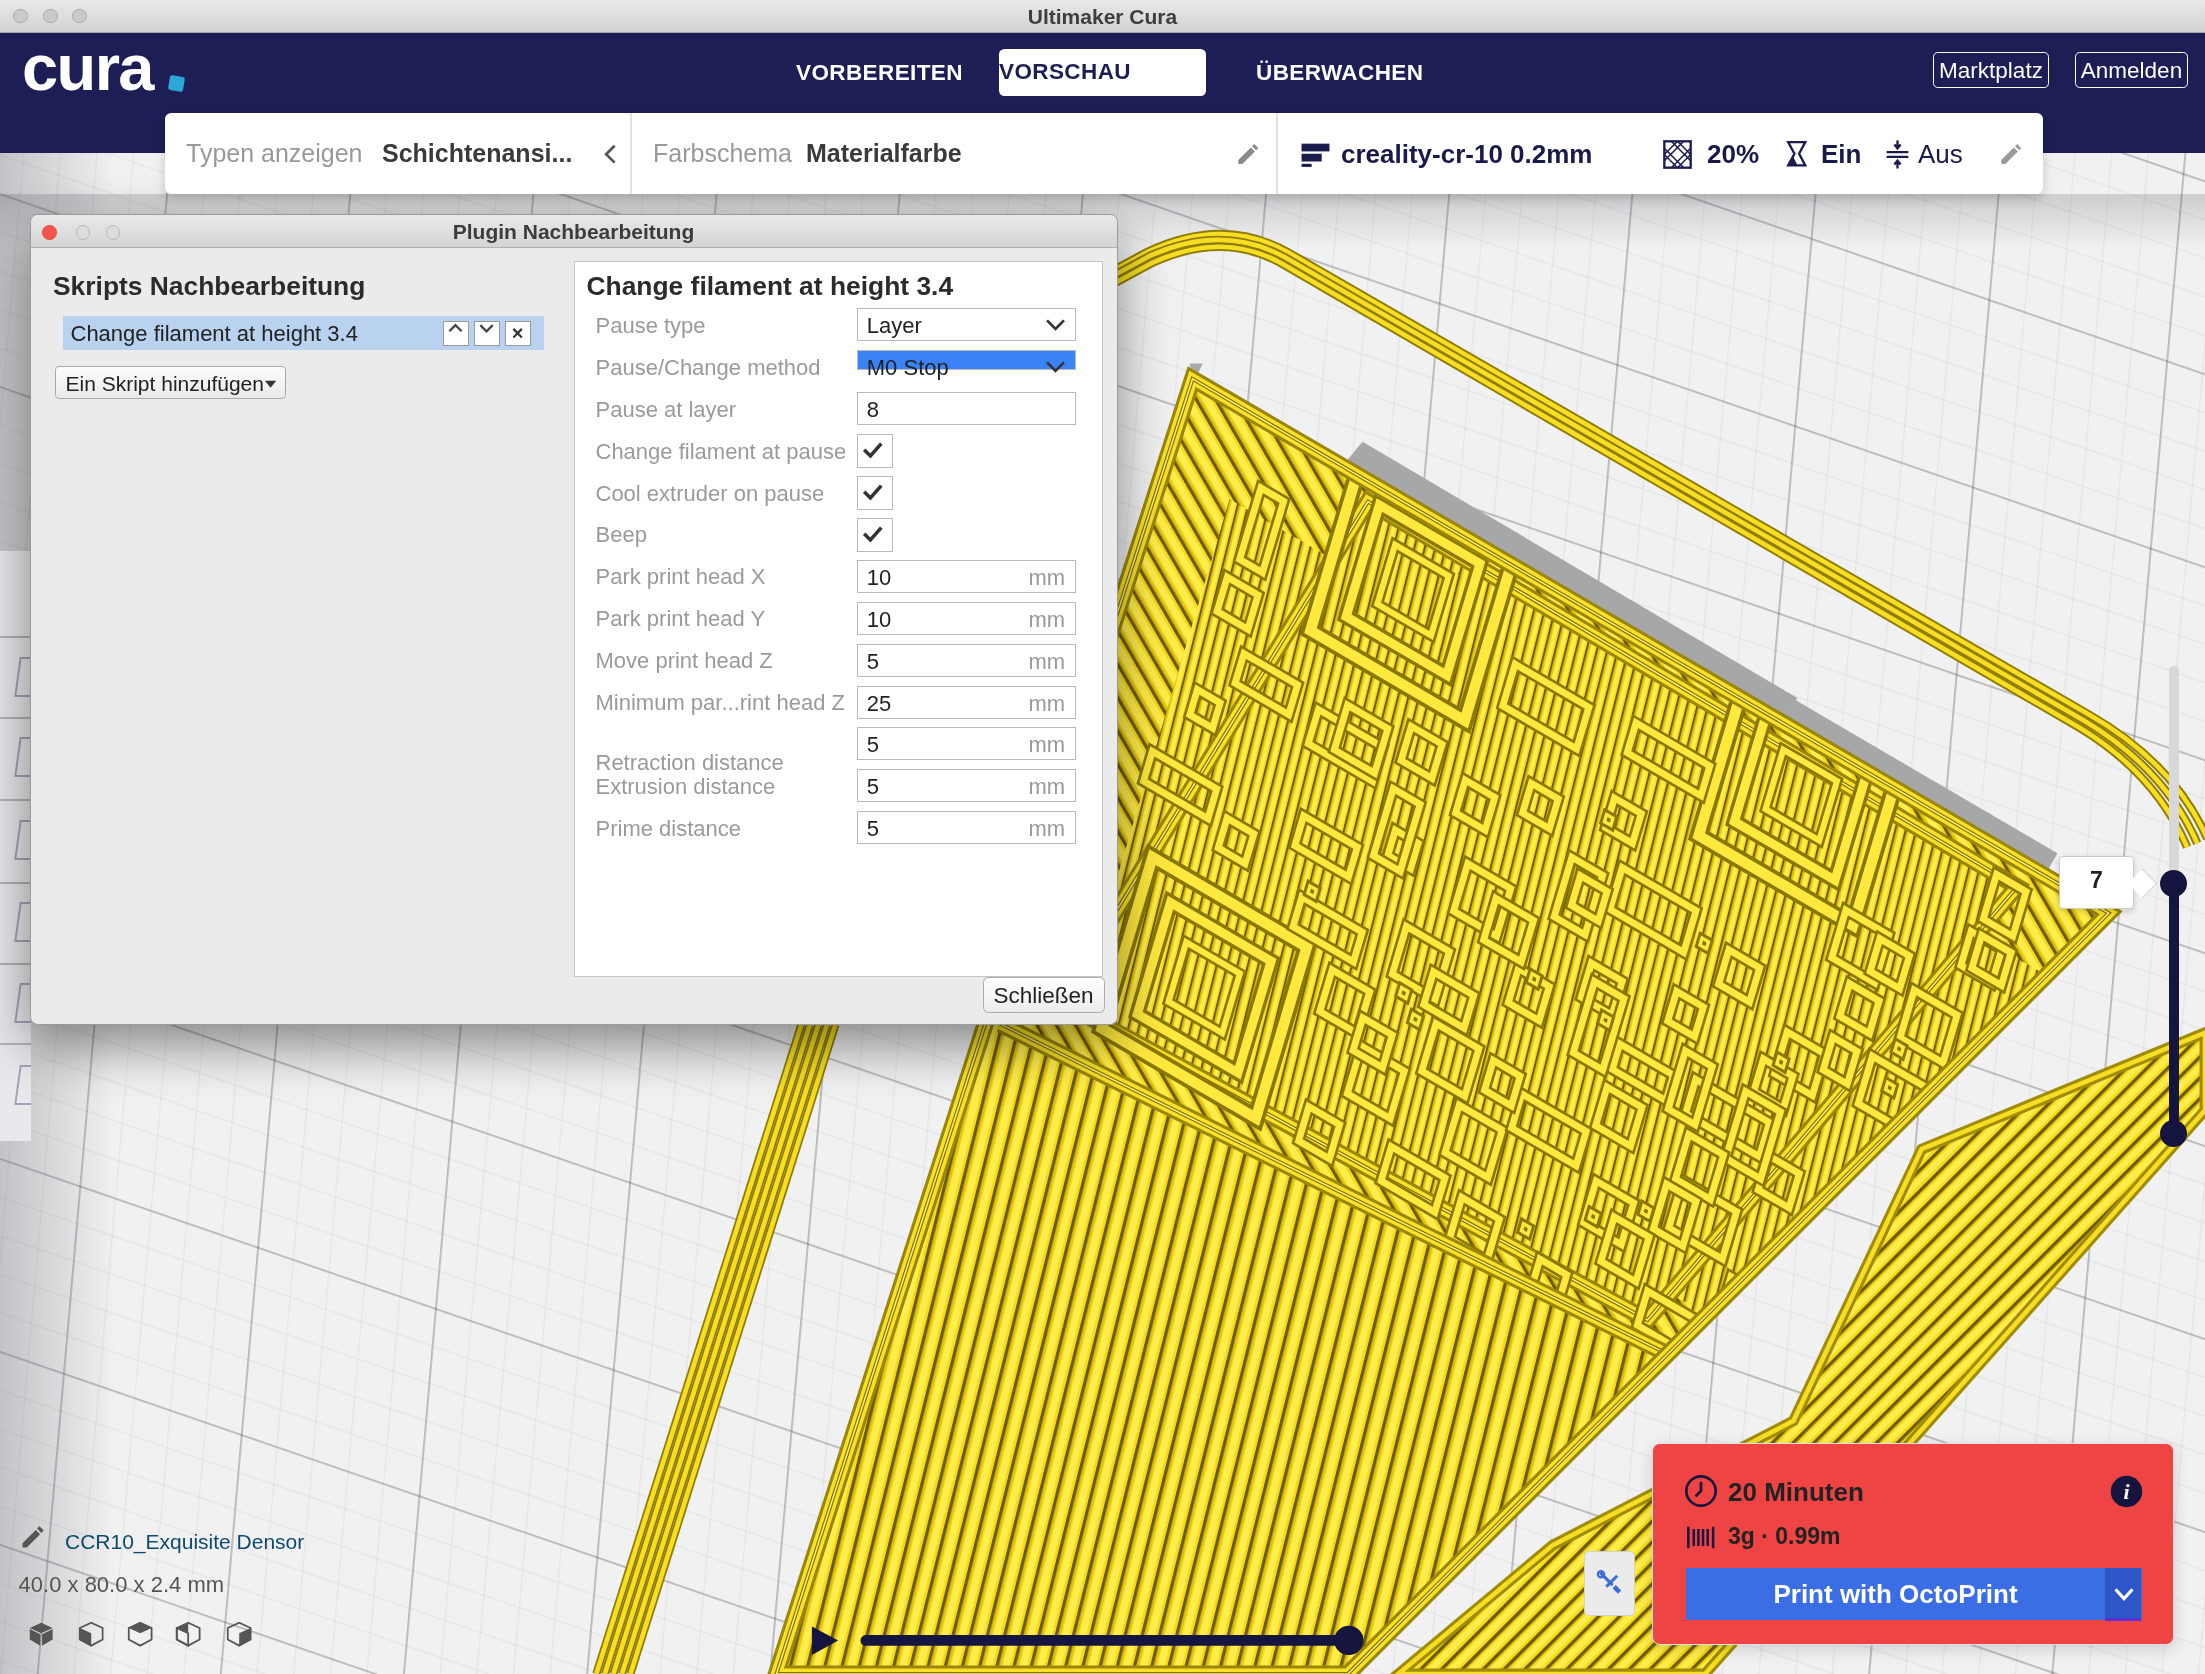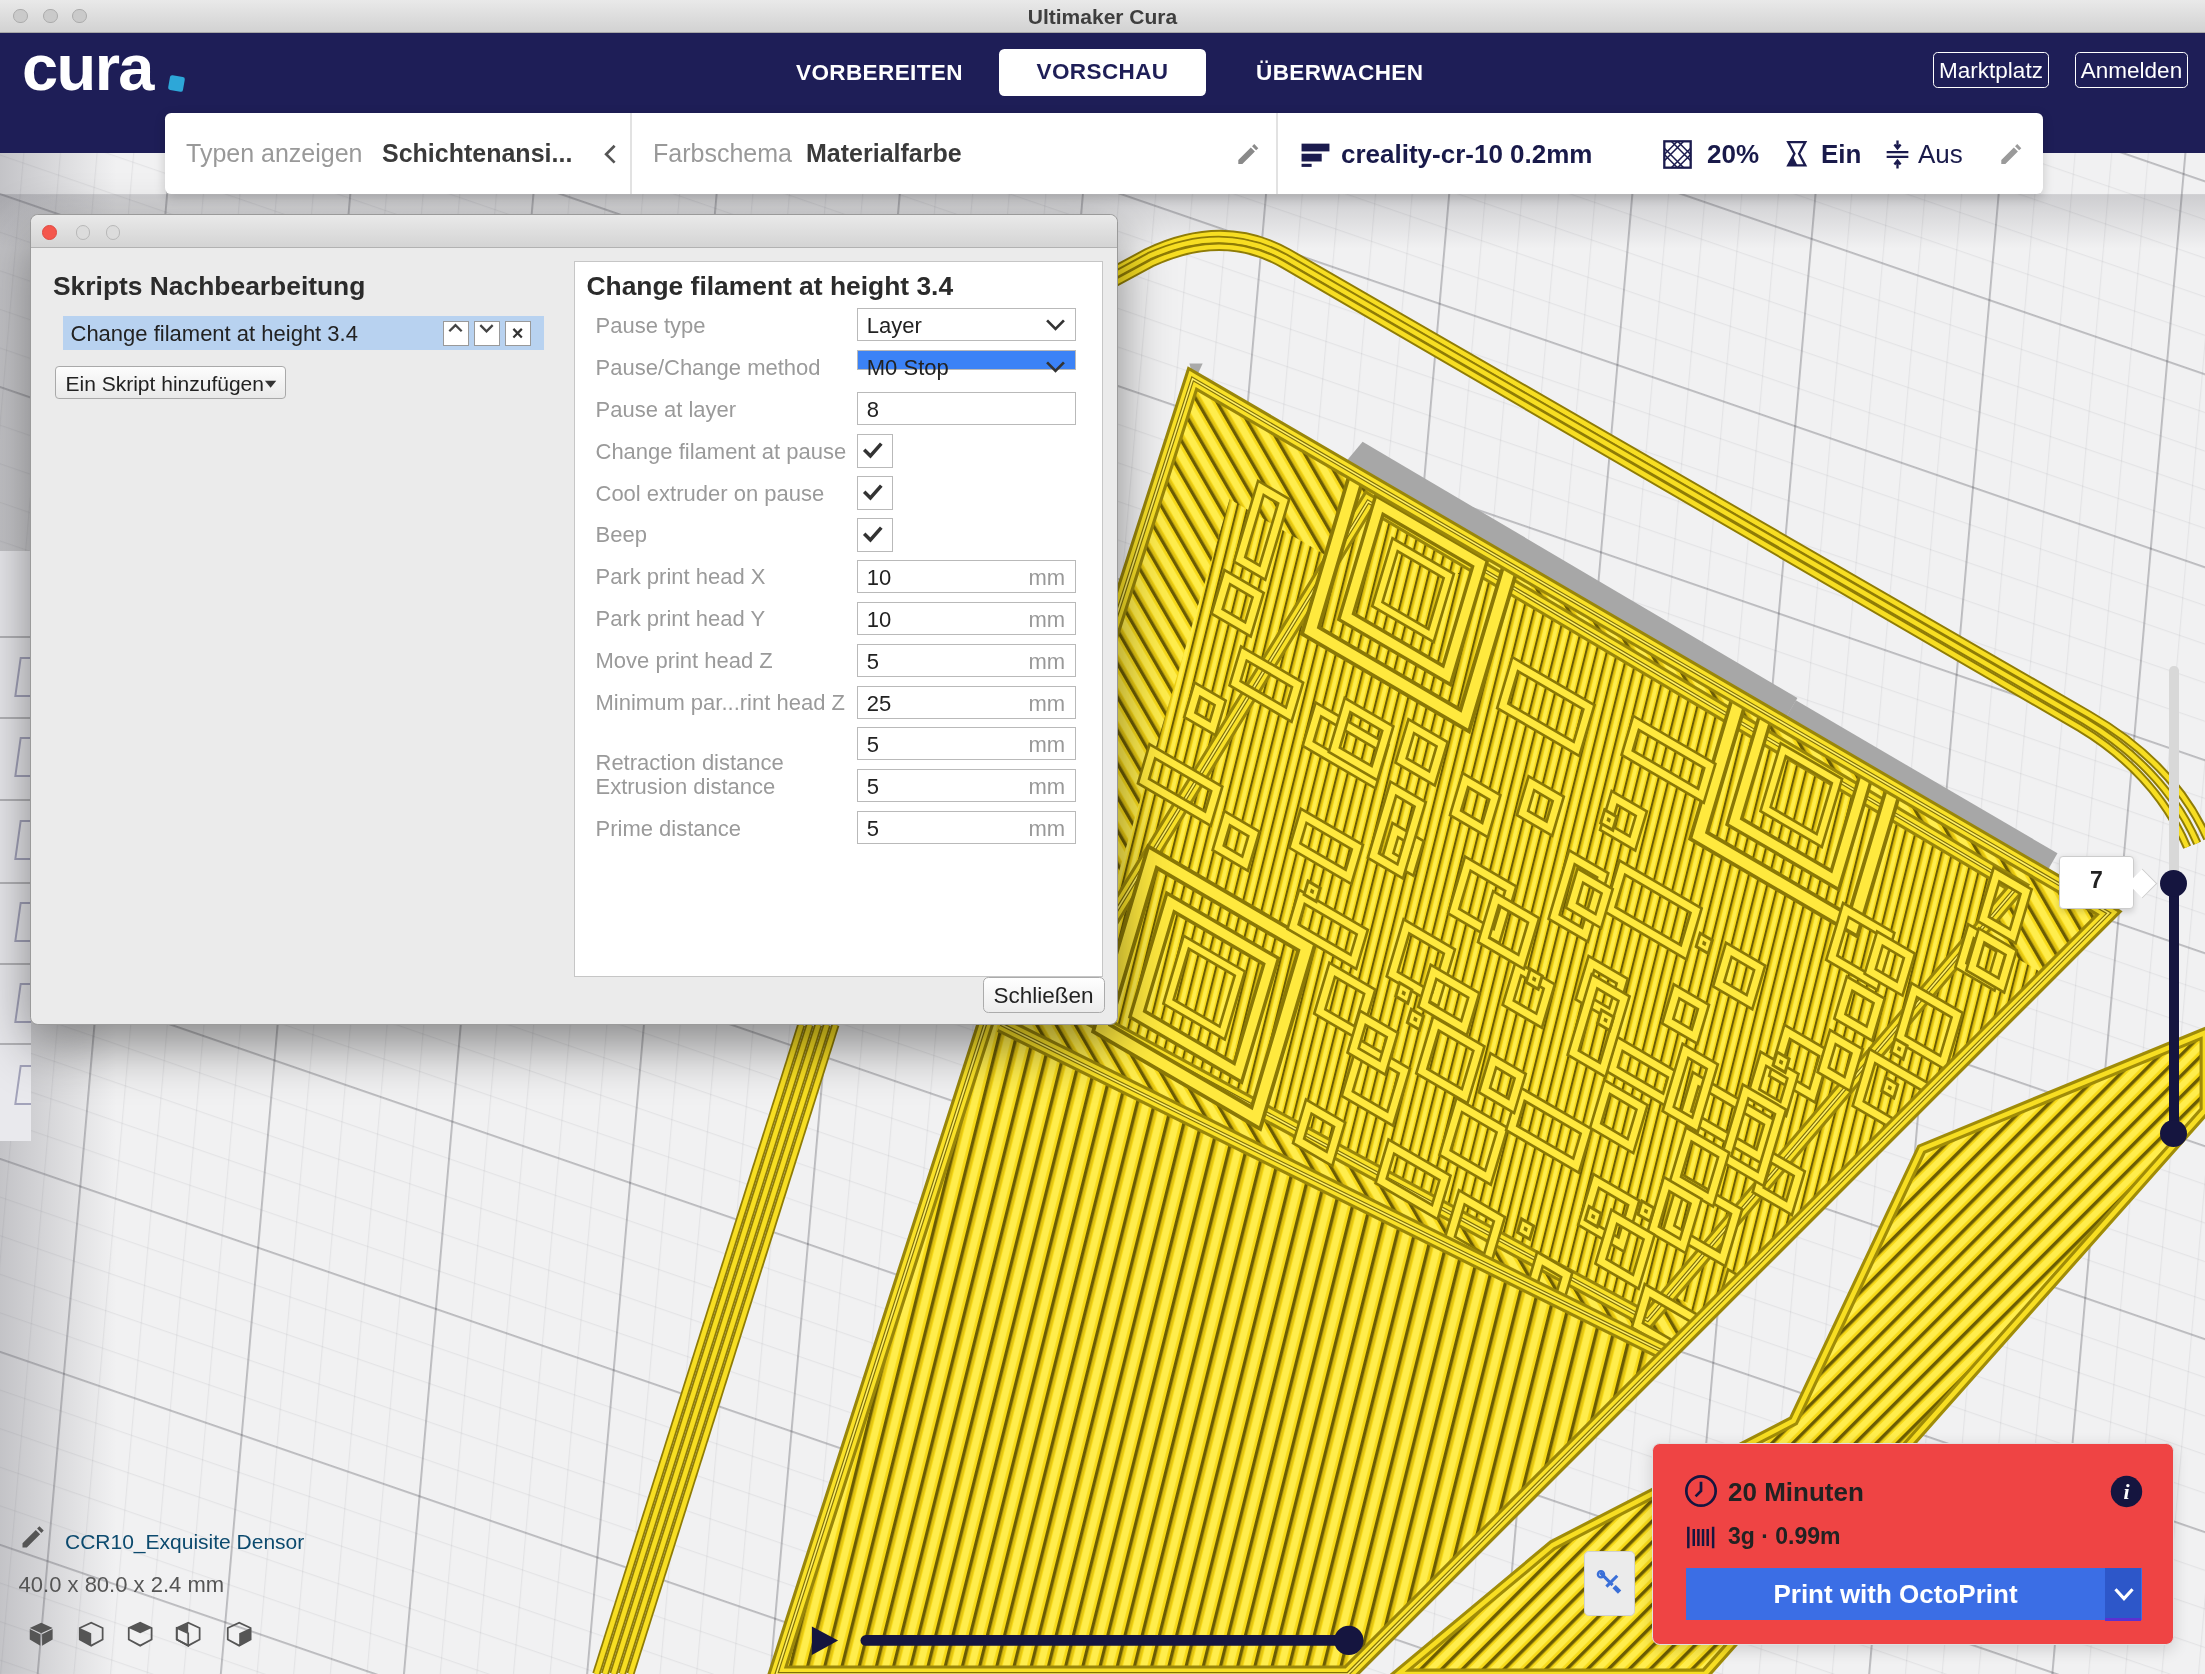--- a/index.html
+++ b/index.html
@@ -647,38 +647,39 @@
  <div style="position:absolute;left:1833px;top:28px"><svg width="26.4" height="26.4" viewBox="0 0 24 24">
         <path d="M3 17.3 L14.4 5.9 18.1 9.6 6.7 21 3 21z M15.5 4.8 L17.5 2.8 21.2 6.5 19.2 8.5z" fill="#9a9a9a"></path>
       </svg></div>
 </div>
 
 <div style="position:absolute;left:0;top:33px;width:2205px;height:120px;background:#1e1e57;z-index:4">
  <div style="position:absolute;left:22px;top:-3.1px;font-size:65px;font-weight:bold;color:#fff;letter-spacing:-1.6px;font-family:'Liberation Sans',sans-serif">cura</div>
  <div style="position:absolute;left:169px;top:43px;width:14.8px;height:14.8px;background:#2da7d8;border-radius:2.3px;transform:rotate(10deg)"></div>
  <div style="position:absolute;left:796px;top:27px;font-size:22.5px;font-weight:bold;color:#fff;letter-spacing:0.4px">VORBEREITEN</div>
  <div style="position:absolute;left:999px;top:15.5px;width:207px;height:47px;background:#fff;border-radius:5.4px"></div>
- <div style="position:absolute;left:999px;top:26.4px;width:207px;text-align:center;font-size:22.5px;font-weight:bold;color:#1e1e57;letter-spacing:0.4px">VORSCHAU</div>
+ <div style="position:absolute;left:999px;top:26.4px;width:207px;font-size:22.5px;font-weight:bold;color:#1e1e57;letter-spacing:0.4px">VORSCHAU</div>
  <div style="position:absolute;left:1256px;top:27px;font-size:22.5px;font-weight:bold;color:#fff;letter-spacing:0.4px">ÜBERWACHEN</div>
  <div style="position:absolute;left:1933px;top:19.4px;width:116px;height:36px;border:1.6px solid #fff;border-radius:4.7px;text-align:center;line-height:36px;font-size:22.5px;color:#fff">Marktplatz</div>
  <div style="position:absolute;left:2075px;top:19.4px;width:113px;height:36px;border:1.6px solid #fff;border-radius:4.7px;text-align:center;line-height:36px;font-size:22.5px;color:#fff">Anmelden</div>
 </div>
 
 <div style="position:absolute;left:0;top:0;width:2205px;height:33px;background:linear-gradient(#e9e9e9,#d2d2d2);border-bottom:0.8px solid #a8a8a8;z-index:10">
  <div style="position:absolute;left:13.2px;top:8.5px;width:14.8px;height:14.8px;border-radius:50%;background:#cacaca;border:0.8px solid #ababab"></div>
  <div style="position:absolute;left:43px;top:8.5px;width:14.8px;height:14.8px;border-radius:50%;background:#cacaca;border:0.8px solid #ababab"></div>
  <div style="position:absolute;left:72px;top:8.5px;width:14.8px;height:14.8px;border-radius:50%;background:#cacaca;border:0.8px solid #ababab"></div>
  <div style="position:absolute;left:0;top:4.7px;width:100%;text-align:center;font-size:21px;font-weight:bold;color:#3e3e3e">Ultimaker Cura</div>
 </div>
 
 <div style="position:absolute;left:29.5px;top:214px;width:1088px;height:811px;background:#ebebeb;border-radius:7.8px;border:0.8px solid #9a9a9a;box-shadow:0 19.4px 54px rgba(0,0,0,0.45);z-index:5">
  <div style="position:absolute;left:0;top:0;width:100%;height:33px;background:linear-gradient(#e9e9e9,#d4d4d4);border-bottom:0.8px solid #b2b2b2;border-radius:7.8px 7.8px 0 0"></div>
  <div style="position:absolute;left:11.6px;top:10px;width:14.8px;height:14.8px;border-radius:50%;background:#f4564c;border:0.8px solid #df4840"></div>
  <div style="position:absolute;left:45px;top:10px;width:14.8px;height:14.8px;border-radius:50%;background:#dcdcdc;border:0.8px solid #b8b8b8"></div>
  <div style="position:absolute;left:75px;top:10px;width:14.8px;height:14.8px;border-radius:50%;background:#dcdcdc;border:0.8px solid #b8b8b8"></div>
+ <div style="position:absolute;left:0;top:5.4px;width:100%;text-align:center;font-size:21px;font-weight:bold;color:#3c3c3c">Plugin Nachbearbeitung</div>
 
  <div style="position:absolute;left:22.5px;top:56px;font-size:26.4px;font-weight:bold;color:#2b2b2b">Skripts Nachbearbeitung</div>
  <div style="position:absolute;left:32px;top:101px;width:481px;height:34px;background:#b8d2f0"></div>
  <div style="position:absolute;left:40px;top:106px;font-size:22px;color:#222">Change filament at height 3.4</div>
  <div style="position:absolute;left:412px;top:106px;width:26.4px;height:25px;background:#fff;border:0.8px solid #999;text-align:center"><svg width="17" height="12.4" viewBox="0 0 22 16">
         <path d="M3 12 L11 4 L19 12" stroke="#444" stroke-width="3" fill="none"></path>
       </svg></div>
  <div style="position:absolute;left:443px;top:106px;width:26.4px;height:25px;background:#fff;border:0.8px solid #999;text-align:center"><svg width="17" height="12.4" viewBox="0 0 22 16">
         <path d="M3 4 L11 12 L19 4" stroke="#444" stroke-width="3" fill="none"></path>
       </svg></div>

